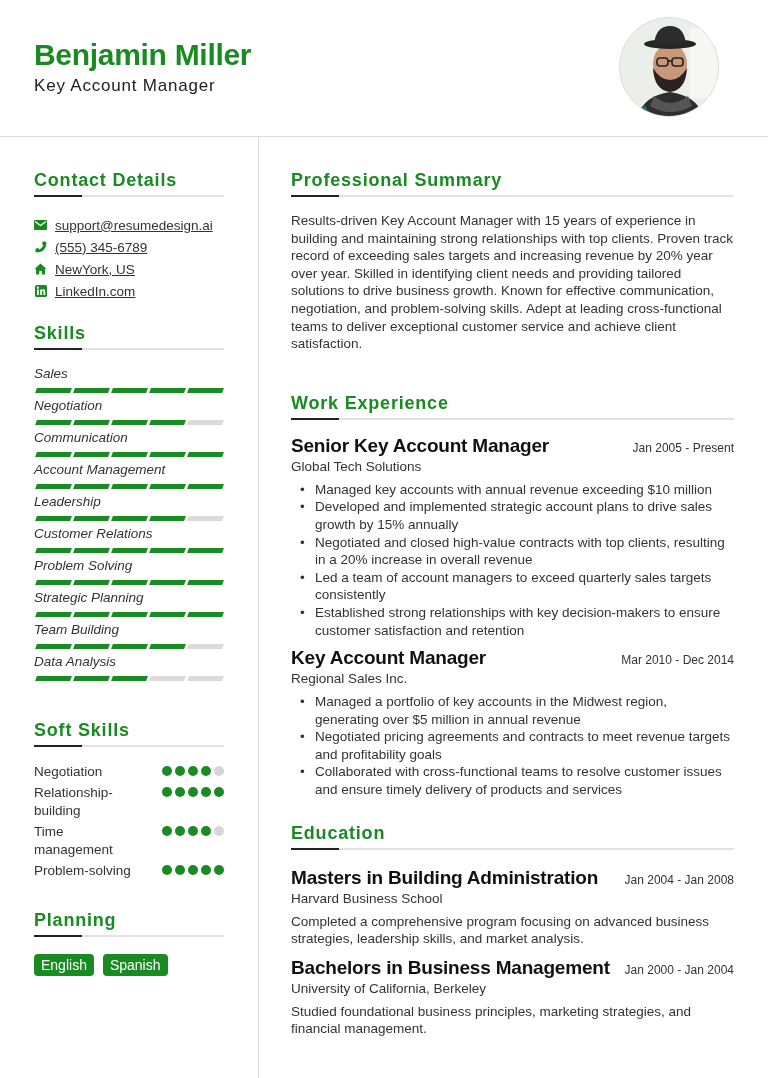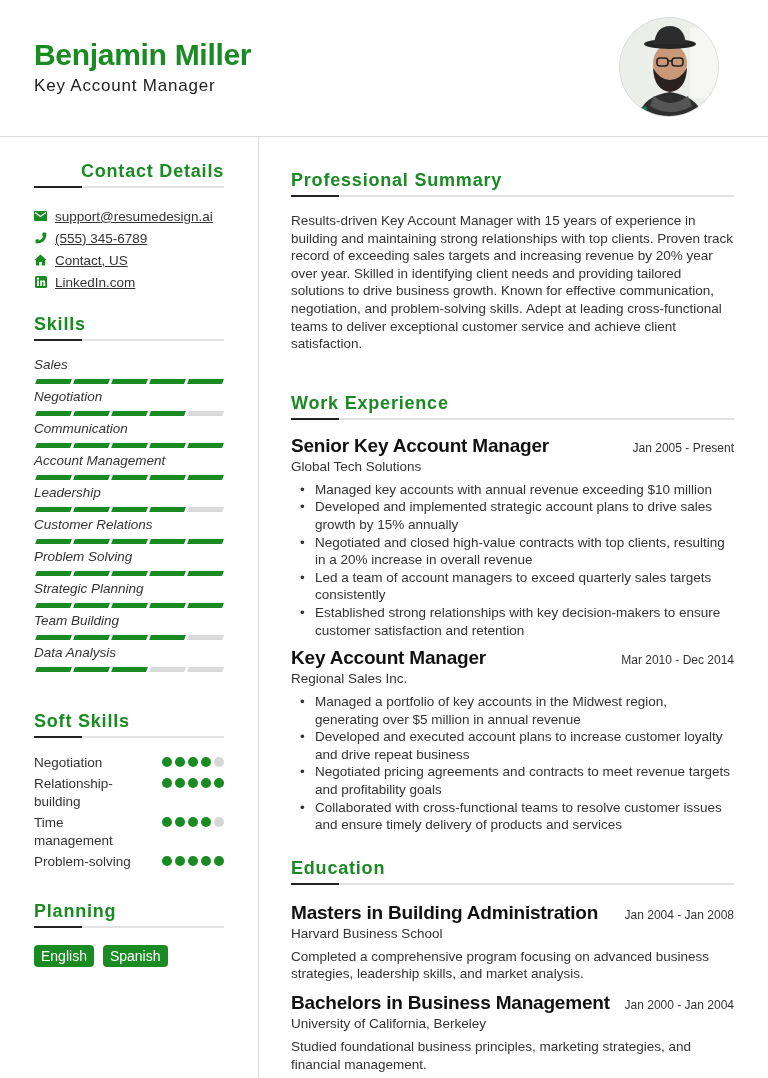--- a/index.html
+++ b/index.html
@@ -72,21 +72,21 @@
       <rect x="52" y="40" width="11" height="8" rx="3" fill="none" stroke="#222" stroke-width="1.6"></rect>
       <line x1="48" y1="43" x2="52" y2="43" stroke="#222" stroke-width="1.4"></line>
     </svg>
   </div>
 </div>
 
 <div class="divider-v"></div>
 
 <div class="left">
 
-  <section style="margin-top:24px;text-align:right;">
+  <section style="margin-top:33px;">
     <div class="sec-title">Contact Details</div>
     <div class="sec-rule"></div>
     <div class="contact-list">
       <div class="contact-item">
         <span class="ic">
           <svg width="13" height="10" viewBox="0 0 13 10">
               <rect x="0" y="0" width="13" height="10" rx="1" fill="#1a8a23"></rect>
               <path d="M1 1.5 L6.5 5.5 L12 1.5" stroke="#fff" stroke-width="1.3" fill="none"></path>
             </svg>
         </span>
@@ -99,21 +99,21 @@
             </svg>
         </span>
         <span>(555) 345-6789</span>
       </div>
       <div class="contact-item">
         <span class="ic">
           <svg width="13" height="12" viewBox="0 0 13 12">
               <path d="M6.5 0.5 L0.5 6 L2 6 L2 11.5 L5.2 11.5 L5.2 8 L7.8 8 L7.8 11.5 L11 11.5 L11 6 L12.5 6 Z" fill="#1a8a23"></path>
             </svg>
         </span>
-        <span>Contact, US</span>
+        <span>NewYork, US</span>
       </div>
       <div class="contact-item">
         <span class="ic">
           <svg width="12" height="12" viewBox="0 0 12 12">
               <rect width="12" height="12" rx="1.5" fill="#1a8a23"></rect>
               <rect x="2" y="4.5" width="1.8" height="5.5" fill="#fff"></rect>
               <circle cx="2.9" cy="2.7" r="1.1" fill="#fff"></circle>
               <path d="M5.2 4.5 L6.9 4.5 L6.9 5.3 Q7.5 4.3 8.6 4.3 Q10.2 4.3 10.2 6.4 L10.2 10 L8.4 10 L8.4 6.9 Q8.4 5.8 7.7 5.8 Q7 5.8 7 6.9 L7 10 L5.2 10 Z" fill="#fff"></path>
             </svg>
         </span>
@@ -313,21 +313,20 @@
           </ul>
         </div>
         <div class="job" style="margin-top: 8px;">
           <div class="job-head">
             <div class="job-title">Key Account Manager</div>
             <div class="job-date">Mar 2010 - Dec 2014</div>
           </div>
           <div class="job-org">Regional Sales Inc.</div>
           <ul class="bul">
             <li>Managed a portfolio of key accounts in the Midwest region, generating over $5 million in annual revenue</li>
-            <li>Developed and executed account plans to increase customer loyalty and drive repeat business</li>
             <li>Negotiated pricing agreements and contracts to meet revenue targets and profitability goals</li>
             <li>Collaborated with cross-functional teams to resolve customer issues and ensure timely delivery of products and services</li>
           </ul>
         </div>
       </div>
   </section>
 
   <section style="margin-top:24px;">
     <div class="sec-title">Education</div>
     <div class="sec-rule"></div>

